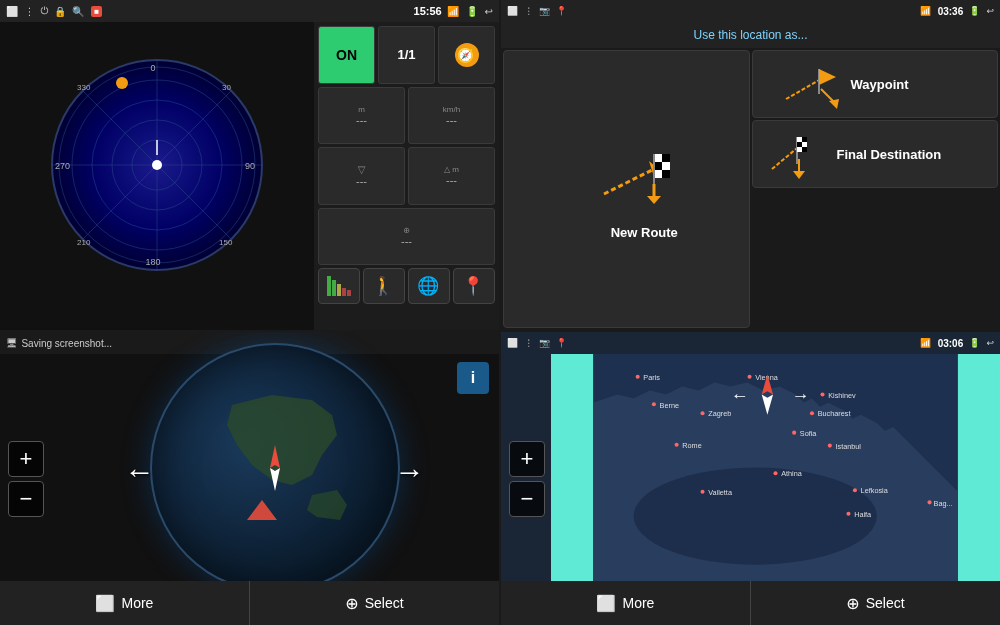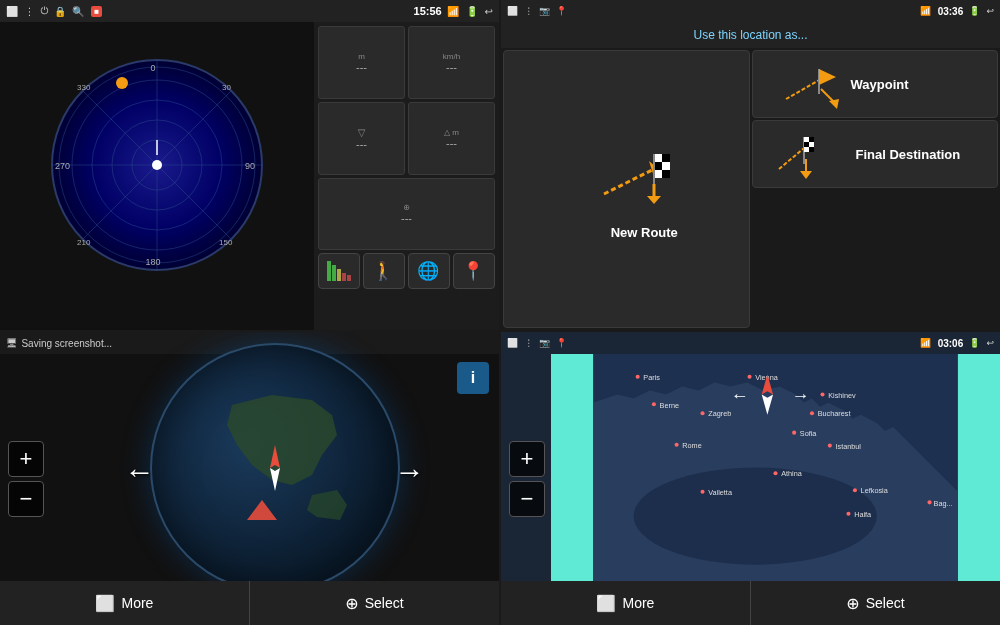--- a/index.html
+++ b/index.html
@@ -347,23 +347,23 @@
 
     .loc-option.waypoint {
       flex-direction: row;
       gap: 10px;
       justify-content: flex-start;
       padding: 8px 28px;
     }
 
     .loc-option.final-dest {
       flex-direction: row;
-      gap: 22px;
+      gap: 10px;
       justify-content: flex-start;
-      padding: 8px 21px;
+      padding: 8px 14px;
     }
 
     .loc-right-panel {
       display: flex;
       flex-direction: column;
       gap: 2px;
       flex: 1;
     }
   </style>
 </head>
@@ -418,20 +418,31 @@
 
       <circle cx="110" cy="110" r="5" fill="#fff"></circle>
       <line x1="110" y1="100" x2="110" y2="85" stroke="#fff" stroke-width="1.5"></line>
 
       <circle cx="75" cy="28" r="6" fill="#f39c12"></circle>
     </svg>
   </div>
 
   <div class="gps-panel">
     <div class="gps-row">
+      <div class="gps-cell on">
+        <span>ON</span>
+      </div>
+      <div class="gps-cell count">
+        <span>1/1</span>
+      </div>
+      <div class="gps-cell">
+        <div class="compass-icon-btn">🧭</div>
+      </div>
+    </div>
+    <div class="gps-row">
       <div class="gps-cell">
         <span class="label">m</span>
         <span class="dashes">---</span>
       </div>
       <div class="gps-cell">
         <span class="label">km/h</span>
         <span class="dashes">---</span>
       </div>
     </div>
     <div class="gps-row">

